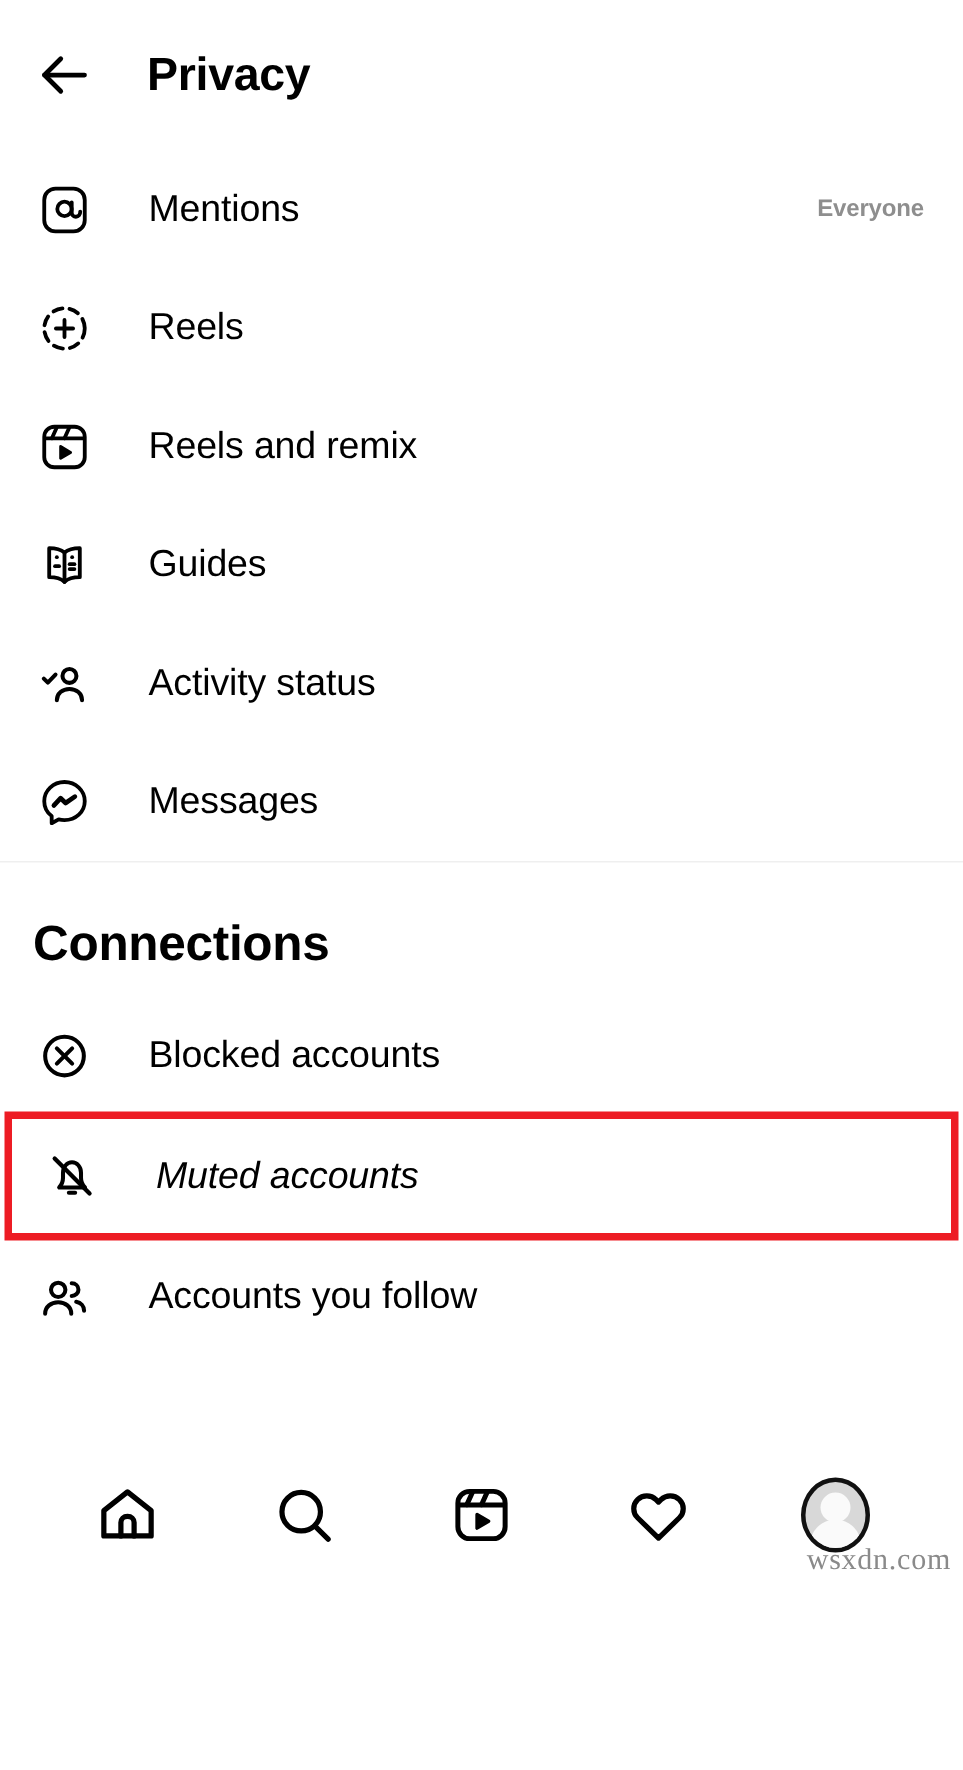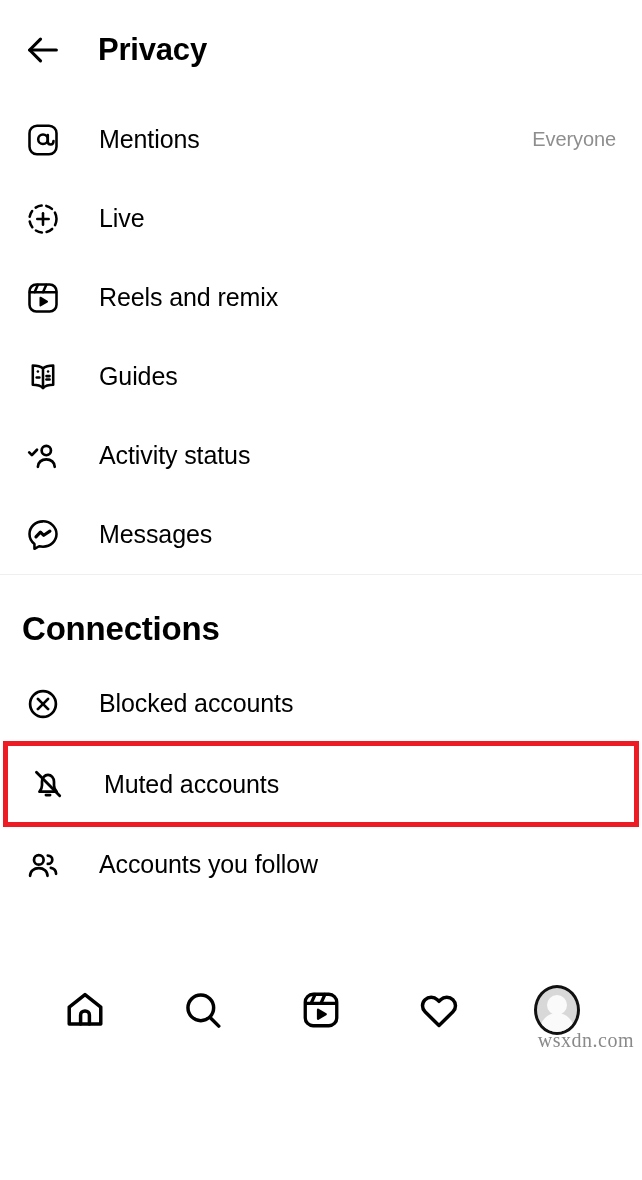--- a/index.html
+++ b/index.html
@@ -59,23 +59,24 @@
     justify-content: center;
   }
   .row-label {
     font-size: 25px;
     margin-left: 35px;
     color: #000;
     letter-spacing: -0.1px;
   }
   .row-value {
     margin-left: auto;
-    font-size: 20px;
+    font-size: 16px;
     color: #8e8e8e;
     letter-spacing: -0.1px;
+    font-weight: bold;
   }
 
   
   .divider {
     height: 1px;
     background: #efefef;
     width: 100%;
   }
   .section-title {
     font-size: 33px;
@@ -84,20 +85,21 @@
     letter-spacing: -0.2px;
   }
 
   
   .row.highlight {
     outline: 5px solid #ed1c24;
     outline-offset: -3px;
     margin: 0 5px;
     width: calc(100% - 10px);
     height: 82px;
+    font-style: italic;
   }
 
   
   .bottom-nav {
     position: absolute;
     left: 0;
     bottom: 0;
     width: 642px;
     height: 92px;
     display: flex;
@@ -190,21 +192,21 @@
     </div>
 
     <div class="row">
       <span class="row-icon">
         <svg width="36" height="36" viewBox="0 0 24 24" fill="none" stroke="#000" stroke-width="1.7" stroke-linecap="round">
           <circle cx="12" cy="12" r="9" stroke-dasharray="4.2 3.2"></circle>
           <line x1="12" y1="8.2" x2="12" y2="15.8"></line>
           <line x1="8.2" y1="12" x2="15.8" y2="12"></line>
         </svg>
       </span>
-      <span class="row-label">Live</span>
+      <span class="row-label">Reels</span>
     </div>
 
     <div class="row">
       <span class="row-icon">
         <svg width="36" height="36" viewBox="0 0 24 24" fill="none" stroke="#000" stroke-width="1.7" stroke-linecap="round" stroke-linejoin="round">
           <rect x="3" y="3" width="18" height="18" rx="4.5"></rect>
           <line x1="3.4" y1="8.2" x2="20.6" y2="8.2"></line>
           <line x1="8.6" y1="3.2" x2="6.4" y2="8.1"></line>
           <line x1="14.2" y1="3.2" x2="12" y2="8.1"></line>
           <path d="M10.3 11.8l4.4 2.6-4.4 2.6z" fill="#000" stroke-width="1.3"></path>

